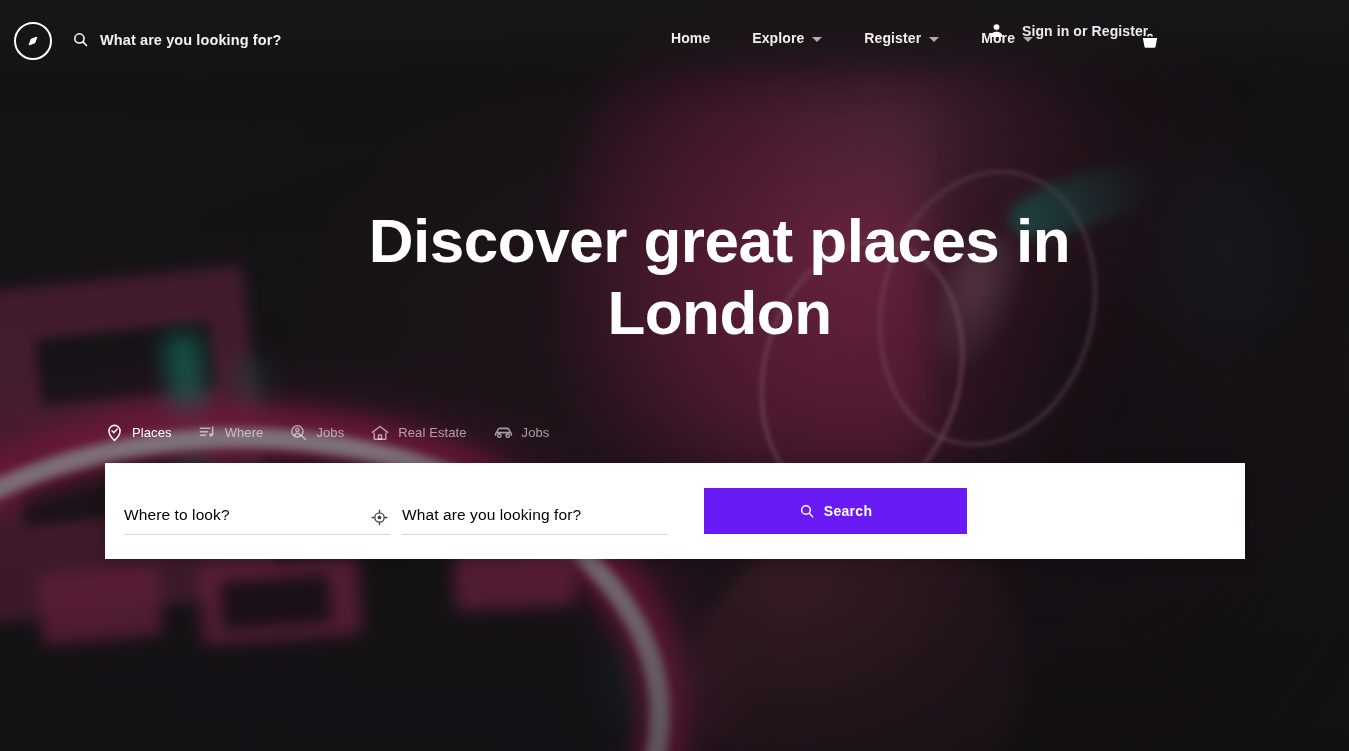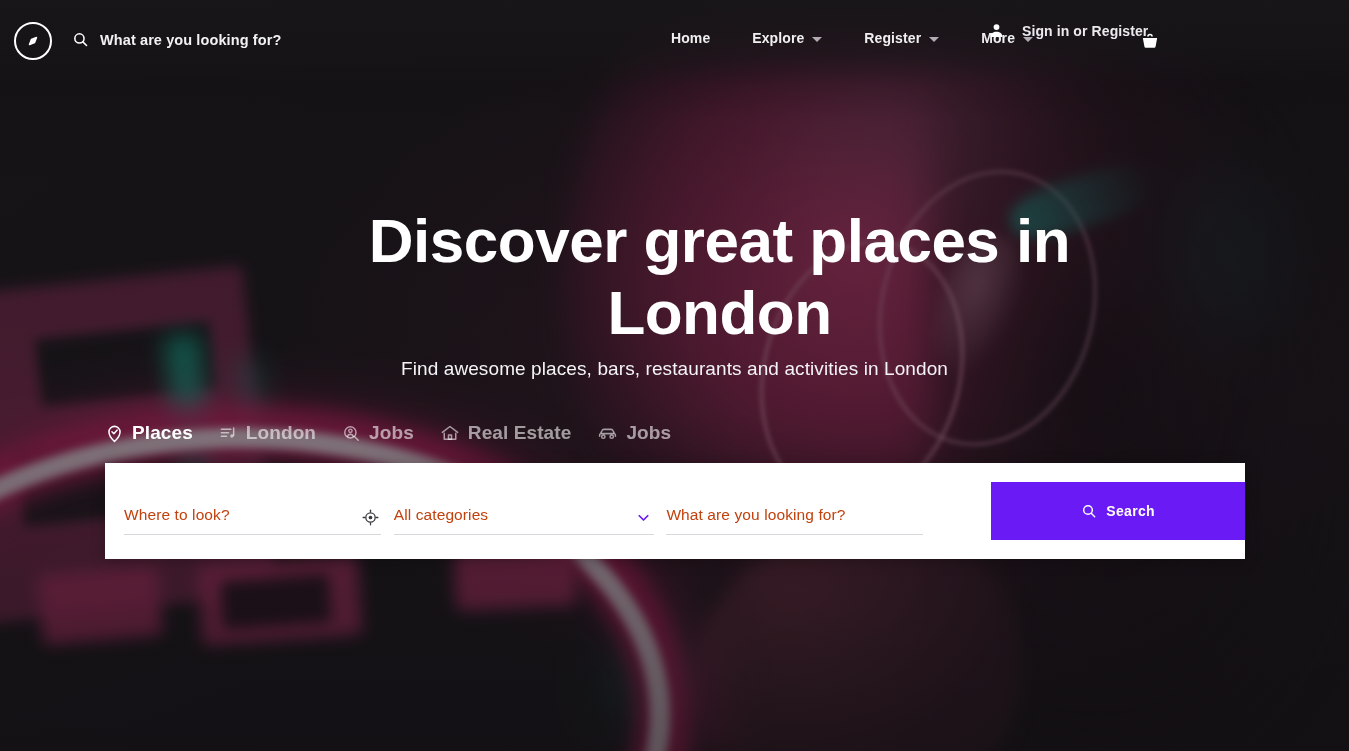--- a/index.html
+++ b/index.html
@@ -280,21 +280,21 @@
     display: flex; align-items: center; gap: 0;
   }
   .tab {
     display: flex; align-items: center; gap: 8px;
     margin-right: 26px;
     cursor: pointer;
     color: rgba(255,255,255,0.58);
   }
   .tab.active { color: #ffffff; }
   .tab-label {
-    font-size: 19px; font-weight: bold; letter-spacing: .1px;
+    font-size: 13px; font-weight: normal; letter-spacing: .1px;
   }
 
   
   .search-card {
     position: absolute; left: 105px; top: 463px;
     width: 1140px; height: 96px;
     background: #ffffff;
     display: flex; align-items: center;
     z-index: 25;
     box-shadow: 0 2px 14px rgba(0,0,0,0.22);
@@ -303,30 +303,30 @@
     position: relative;
     height: 48px;
     display: flex; align-items: flex-end;
     border-bottom: 1px solid #d8d8dc;
   }
   .field-where { margin-left: 19px; width: 266px; }
   .field-cat   { margin-left: 13px; width: 270px; }
   .field-what  { margin-left: 12px; width: 266px; }
 
   .field-text {
-    font-size: 15.5px; color: #c2410c; letter-spacing: .1px;
+    font-size: 15.5px; color: #000000; letter-spacing: .1px;
     padding-bottom: 10px; line-height: 18px;
   }
   .field-icon-right {
     position: absolute; right: 2px; bottom: 8px;
   }
 
   .btn-search {
-    margin-left: 68px;
-    width: 263px; height: 58px;
+    margin-left: 36px;
+    width: 263px; height: 46px;
     background: #6a1af5;
     display: flex; align-items: center; justify-content: center; gap: 9px;
     cursor: pointer;
     text-align: right;
   }
   .btn-search-text {
     color: #ffffff; font-size: 14px; font-weight: bold; letter-spacing: .3px;
   }
 
   svg { display: block; }
@@ -420,21 +420,20 @@
           <path d="M3.4 8.3h17.2l-1.9 10.4a1.7 1.7 0 0 1-1.7 1.4H7a1.7 1.7 0 0 1-1.7-1.4z"></path>
         </svg>
       </span>
     </div>
 
   </div>
 
   <div class="hero-content">
 
     <div class="hero-title">Discover great places in London</div>
-    <div class="hero-sub">Find awesome places, bars, restaurants and activities in London</div>
 
     <div class="tabs">
 
       <div class="tab active">
         <span>
           <svg width="19" height="19" viewBox="0 0 24 24" fill="none" stroke="currentColor" stroke-width="1.9" stroke-linecap="round" stroke-linejoin="round">
             <path d="M12 22s7-6.3 7-12a7 7 0 1 0-14 0c0 5.7 7 12 7 12z"></path>
             <polyline points="8.8,9.8 11.2,12.2 15.4,7.6"></polyline>
           </svg>
         </span>
@@ -444,21 +443,21 @@
       <div class="tab">
         <span>
           <svg width="19" height="19" viewBox="0 0 24 24" fill="none" stroke="currentColor" stroke-width="1.9" stroke-linecap="round">
             <line x1="3" y1="6.5" x2="15" y2="6.5"></line>
             <line x1="3" y1="11" x2="12" y2="11"></line>
             <line x1="3" y1="15.5" x2="9.5" y2="15.5"></line>
             <path d="M18.5 5.2v9.3"></path>
             <circle cx="16.3" cy="15.2" r="2.1" fill="currentColor" stroke="none"></circle>
           </svg>
         </span>
-        <span class="tab-label">London</span>
+        <span class="tab-label">Where</span>
       </div>
 
       <div class="tab">
         <span>
           <svg width="19" height="19" viewBox="0 0 24 24" fill="none" stroke="currentColor" stroke-width="1.8" stroke-linecap="round">
             <circle cx="10.6" cy="10.6" r="7.1"></circle>
             <circle cx="10.6" cy="8.6" r="2.1"></circle>
             <path d="M6.9 15.9c.5-2 1.9-3 3.7-3s3.2 1 3.7 3"></path>
             <line x1="16" y1="16" x2="20.5" y2="20.5"></line>
           </svg>
@@ -499,28 +498,20 @@
             <circle cx="12" cy="12" r="6.6"></circle>
             <circle cx="12" cy="12" r="2.6" fill="#3b3b42" stroke="none"></circle>
             <line x1="12" y1="1.6" x2="12" y2="4.4"></line>
             <line x1="12" y1="19.6" x2="12" y2="22.4"></line>
             <line x1="1.6" y1="12" x2="4.4" y2="12"></line>
             <line x1="19.6" y1="12" x2="22.4" y2="12"></line>
           </svg>
         </span>
       </div>
 
-      <div class="field field-cat">
-        <span class="field-text">All categories</span>
-        <span class="field-icon-right">
-          <svg width="17" height="17" viewBox="0 0 24 24" fill="none" stroke="#6a1af5" stroke-width="2.4" stroke-linecap="round" stroke-linejoin="round">
-            <polyline points="6,9.5 12,15.5 18,9.5"></polyline>
-          </svg>
-        </span>
-      </div>
 
       <div class="field field-what">
         <span class="field-text">What are you looking for?</span>
       </div>
 
       <div class="btn-search">
         <span>
           <svg width="16" height="16" viewBox="0 0 24 24" fill="none" stroke="#ffffff" stroke-width="2.2" stroke-linecap="round">
             <circle cx="10.5" cy="10.5" r="6.5"></circle>
             <line x1="15.4" y1="15.4" x2="20.5" y2="20.5"></line>

